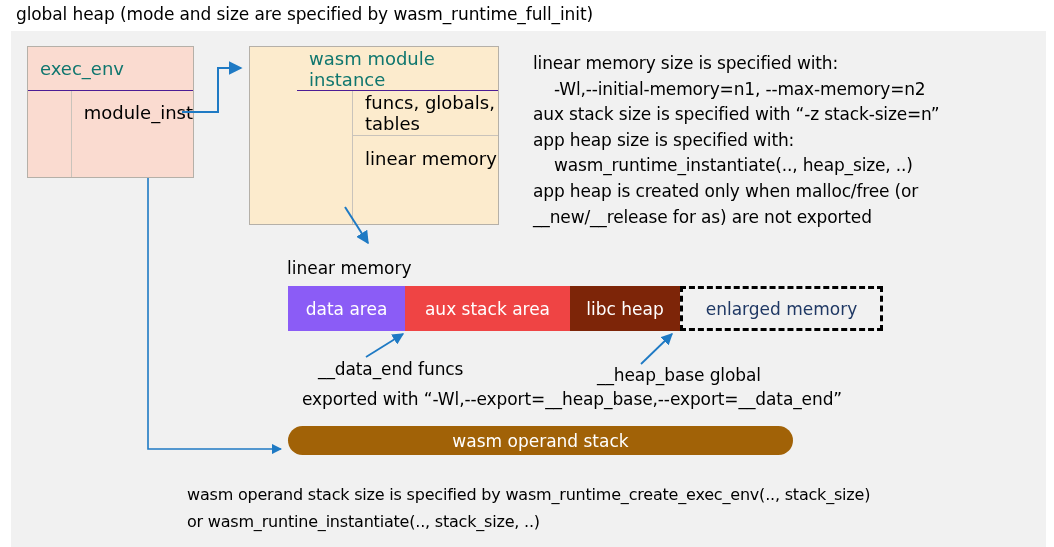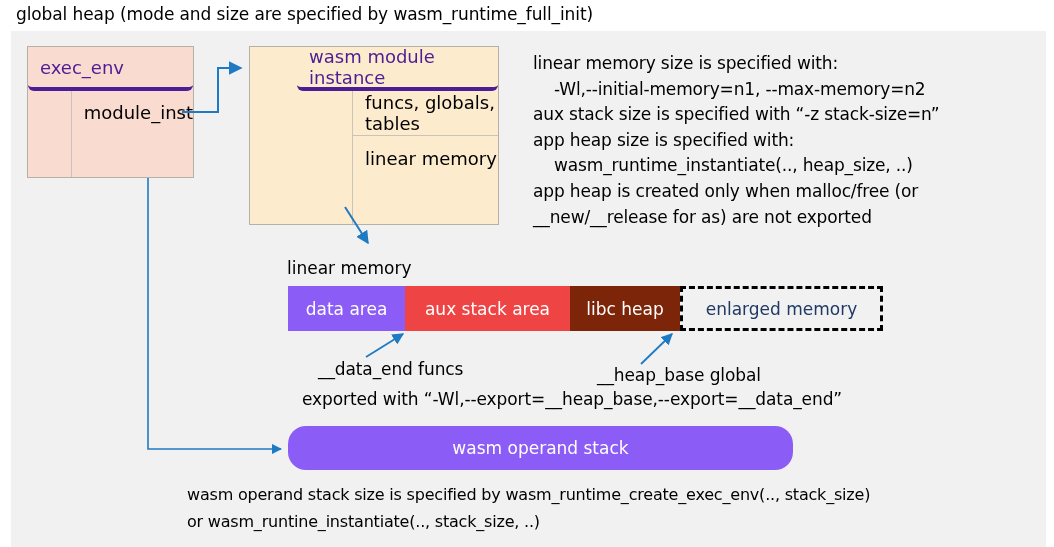--- a/index.html
+++ b/index.html
@@ -40,27 +40,26 @@
   }
 
   
   .struct {
     position: absolute;
     box-sizing: border-box;
     border: 1px solid #b5b0a8;
   }
   .struct .hdr {
     box-sizing: border-box;
-    border-bottom: 4px solid #4c1d95;
+    border-bottom: 1px solid #4c1d95;
     display: flex;
     align-items: center;
     font-size: 18px;
-    color: #4c1d95;
+    color: #0f766e;
     padding-left: 12px;
-    border-radius: 6px;
   }
   .struct .body {
     display: flex;
     box-sizing: border-box;
     margin-left: 40px;
   }
   .struct .gutter {
     box-sizing: border-box;
     border-right: 1px solid #c9c3bb;
   }
@@ -154,22 +153,22 @@
     white-space: nowrap;
     letter-spacing: -0.1px;
   }
   #anno-data-end  { left: 318px; top: 359px; }
   #anno-heap-base { left: 597px; top: 365px; }
   #anno-export    { left: 302px; top: 389px; }
 
   
   #operand-stack {
     position: absolute;
-    left: 288px; top: 426px; width: 505px; height: 44px;
-    background: #8b5cf6;
+    left: 288px; top: 426px; width: 505px; height: 29px;
+    background: #a16207;
     display: flex;
     align-items: center;
     justify-content: center;
     font-size: 17px;
     color: #ffffff;
     border-radius: 18px;
   }
   .footnote {
     position: absolute;
     left: 187px;

